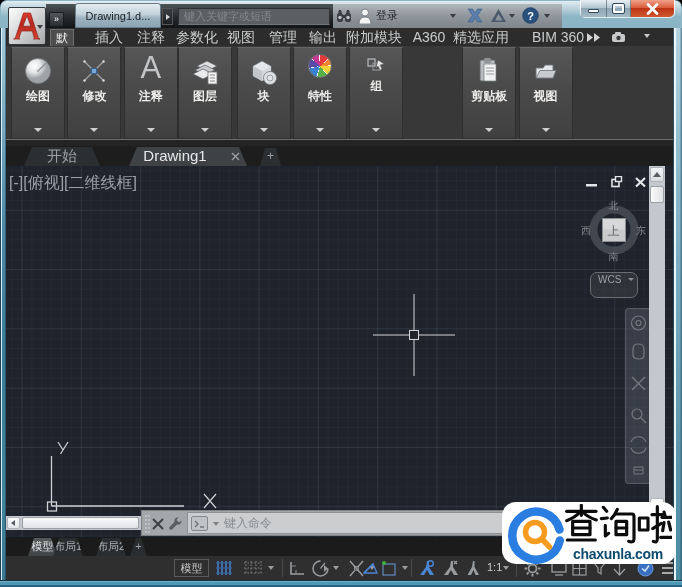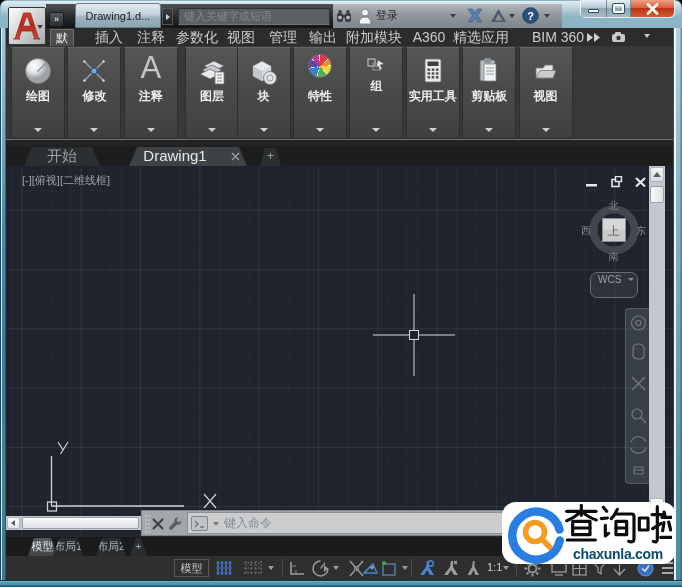--- a/index.html
+++ b/index.html
@@ -72,21 +72,21 @@
 
 #canvas{position:absolute;left:6px;top:166px;width:667px;height:371px;
  background-color:#1e232c;
  background-image:
   linear-gradient(90deg,rgba(170,190,215,.085) 0 1px,transparent 1px),
   linear-gradient(0deg,rgba(170,190,215,.085) 0 1px,transparent 1px),
   linear-gradient(90deg,rgba(170,190,215,.035) 0 1px,transparent 1px),
   linear-gradient(0deg,rgba(170,190,215,.035) 0 1px,transparent 1px);
  background-size:59.3px 100%,100% 59.3px,9.883px 100%,100% 9.883px;
  background-position:15.5px 0,0 44.8px,5.6px 0,0 5.3px}
-#vplabel{position:absolute;left:16px;top:7px;color:#9aa0a6;font-size:11px}
+#vplabel{position:absolute;left:3px;top:7px;color:#9aa0a6;font-size:16px}
 
 #vscroll{position:absolute;left:649px;top:166px;width:16px;height:348px;background:#c2c8cd}
 #hscroll{position:absolute;left:6px;top:516px;width:135px;height:14px;background:#c2c8cd}
 
 #cmdpal{position:absolute;left:141px;top:510px;width:619px;height:26px;background:#a4a7aa;border:1px solid #7e8184}
 #cmdinput{position:absolute;left:45px;top:1px;width:487px;height:22px;background:#cbcdcf;border:1px solid #8e9194;
  color:#888c8f;font-size:12px;line-height:21px}
 
 #ltabs{position:absolute;left:6px;top:537px;width:667px;height:19px;background:#1b1b1b}
 .ltab{position:absolute;top:1px;height:18px;font-size:11px;line-height:17px;text-align:center;
@@ -221,21 +221,21 @@
     <rect x="12.5" y="12.5" width="5" height="5" fill="#7aa7d4" stroke="#33659c" stroke-width="1"></rect>
    </svg>
    <div class="plabel">修改</div>
         <div class="parrow"></div>
   </div>
   <div class="panel" style="left:117.8px">
    <div class="picon" style="top:2px;font-size:31px;color:#c3c5c7;font-weight:normal">A</div>
    <div class="plabel">注释</div>
         <div class="parrow"></div>
   </div>
-  <div class="panel" style="left:179px">
+  <div class="panel" style="left:172px">
    <svg class="picon" width="32" height="32" viewBox="0 0 32 32">
     <g stroke="#55585b" stroke-width=".7">
      <polygon points="8,10 18,5 28,10 18,15" fill="#dfe1e3"></polygon>
      <polygon points="6,14 16,9 26,14 16,19" fill="#c7c9cb"></polygon>
      <polygon points="4,18 14,13 24,18 14,23" fill="#e8eaec"></polygon>
     </g>
     <rect x="19" y="16" width="9" height="12" fill="#f4f4f4" stroke="#707478" stroke-width=".8"></rect>
     <line x1="21" y1="19" x2="26" y2="19" stroke="#888" stroke-width="1"></line>
     <line x1="21" y1="22" x2="26" y2="22" stroke="#888" stroke-width="1"></line>
     <line x1="21" y1="25" x2="26" y2="25" stroke="#888" stroke-width="1"></line>
@@ -261,39 +261,20 @@
    <div class="plabel">特性</div>
         <div class="parrow"></div>
   </div>
   <div class="panel" style="left:343.4px">
    <svg class="picon" style="top:10px" width="18" height="14" viewBox="0 0 18 14">
     <rect x="1" y="1" width="7" height="7" fill="none" stroke="#b8bbbd" stroke-width="1.2"></rect>
     <rect x="6" y="5" width="7" height="7" fill="none" stroke="#8f9295" stroke-width="1.2"></rect>
     <polygon points="11,2 17,6 13,7 15,11 13,12 11,8 9,10" fill="#e8e9ea" stroke="#555" stroke-width=".5"></polygon>
    </svg>
    <div class="plabel" style="top:30px">组</div>
-        <div class="parrow"></div>
-  </div>
-  <div class="panel" style="left:399.8px">
-   <svg class="picon" width="30" height="30" viewBox="0 0 30 30">
-    <rect x="7" y="3" width="16" height="23" rx="1.5" fill="#e9ebed" stroke="#6e7276" stroke-width=".9"></rect>
-    <rect x="9.5" y="5.5" width="11" height="4.5" fill="#3c4042"></rect>
-    <g fill="#4a4e52">
-     <rect x="9.5" y="12.5" width="2.6" height="2.4"></rect>
-            <rect x="13.7" y="12.5" width="2.6" height="2.4"></rect>
-            <rect x="17.9" y="12.5" width="2.6" height="2.4"></rect>
-     <rect x="9.5" y="16.3" width="2.6" height="2.4"></rect>
-            <rect x="13.7" y="16.3" width="2.6" height="2.4"></rect>
-            <rect x="17.9" y="16.3" width="2.6" height="2.4"></rect>
-     <rect x="9.5" y="20.1" width="2.6" height="2.4"></rect>
-            <rect x="13.7" y="20.1" width="2.6" height="2.4"></rect>
-            <rect x="17.9" y="20.1" width="2.6" height="2.4"></rect>
-    </g>
-   </svg>
-   <div class="plabel">实用工具</div>
         <div class="parrow"></div>
   </div>
   <div class="panel" style="left:456.2px">
    <svg class="picon" width="30" height="30" viewBox="0 0 30 30">
     <rect x="6" y="4" width="15" height="21" rx="1.5" fill="#b9bcbe" stroke="#606468" stroke-width=".9"></rect>
     <rect x="10" y="2" width="7" height="5" rx="1.5" fill="#8f9396"></rect>
     <rect x="10" y="8" width="12" height="17" fill="#f2f3f4" stroke="#74787c" stroke-width=".7"></rect>
     <line x1="12" y1="12" x2="20" y2="12" stroke="#999" stroke-width="1"></line>
     <line x1="12" y1="15" x2="20" y2="15" stroke="#999" stroke-width="1"></line>
     <line x1="12" y1="18" x2="20" y2="18" stroke="#999" stroke-width="1"></line>

